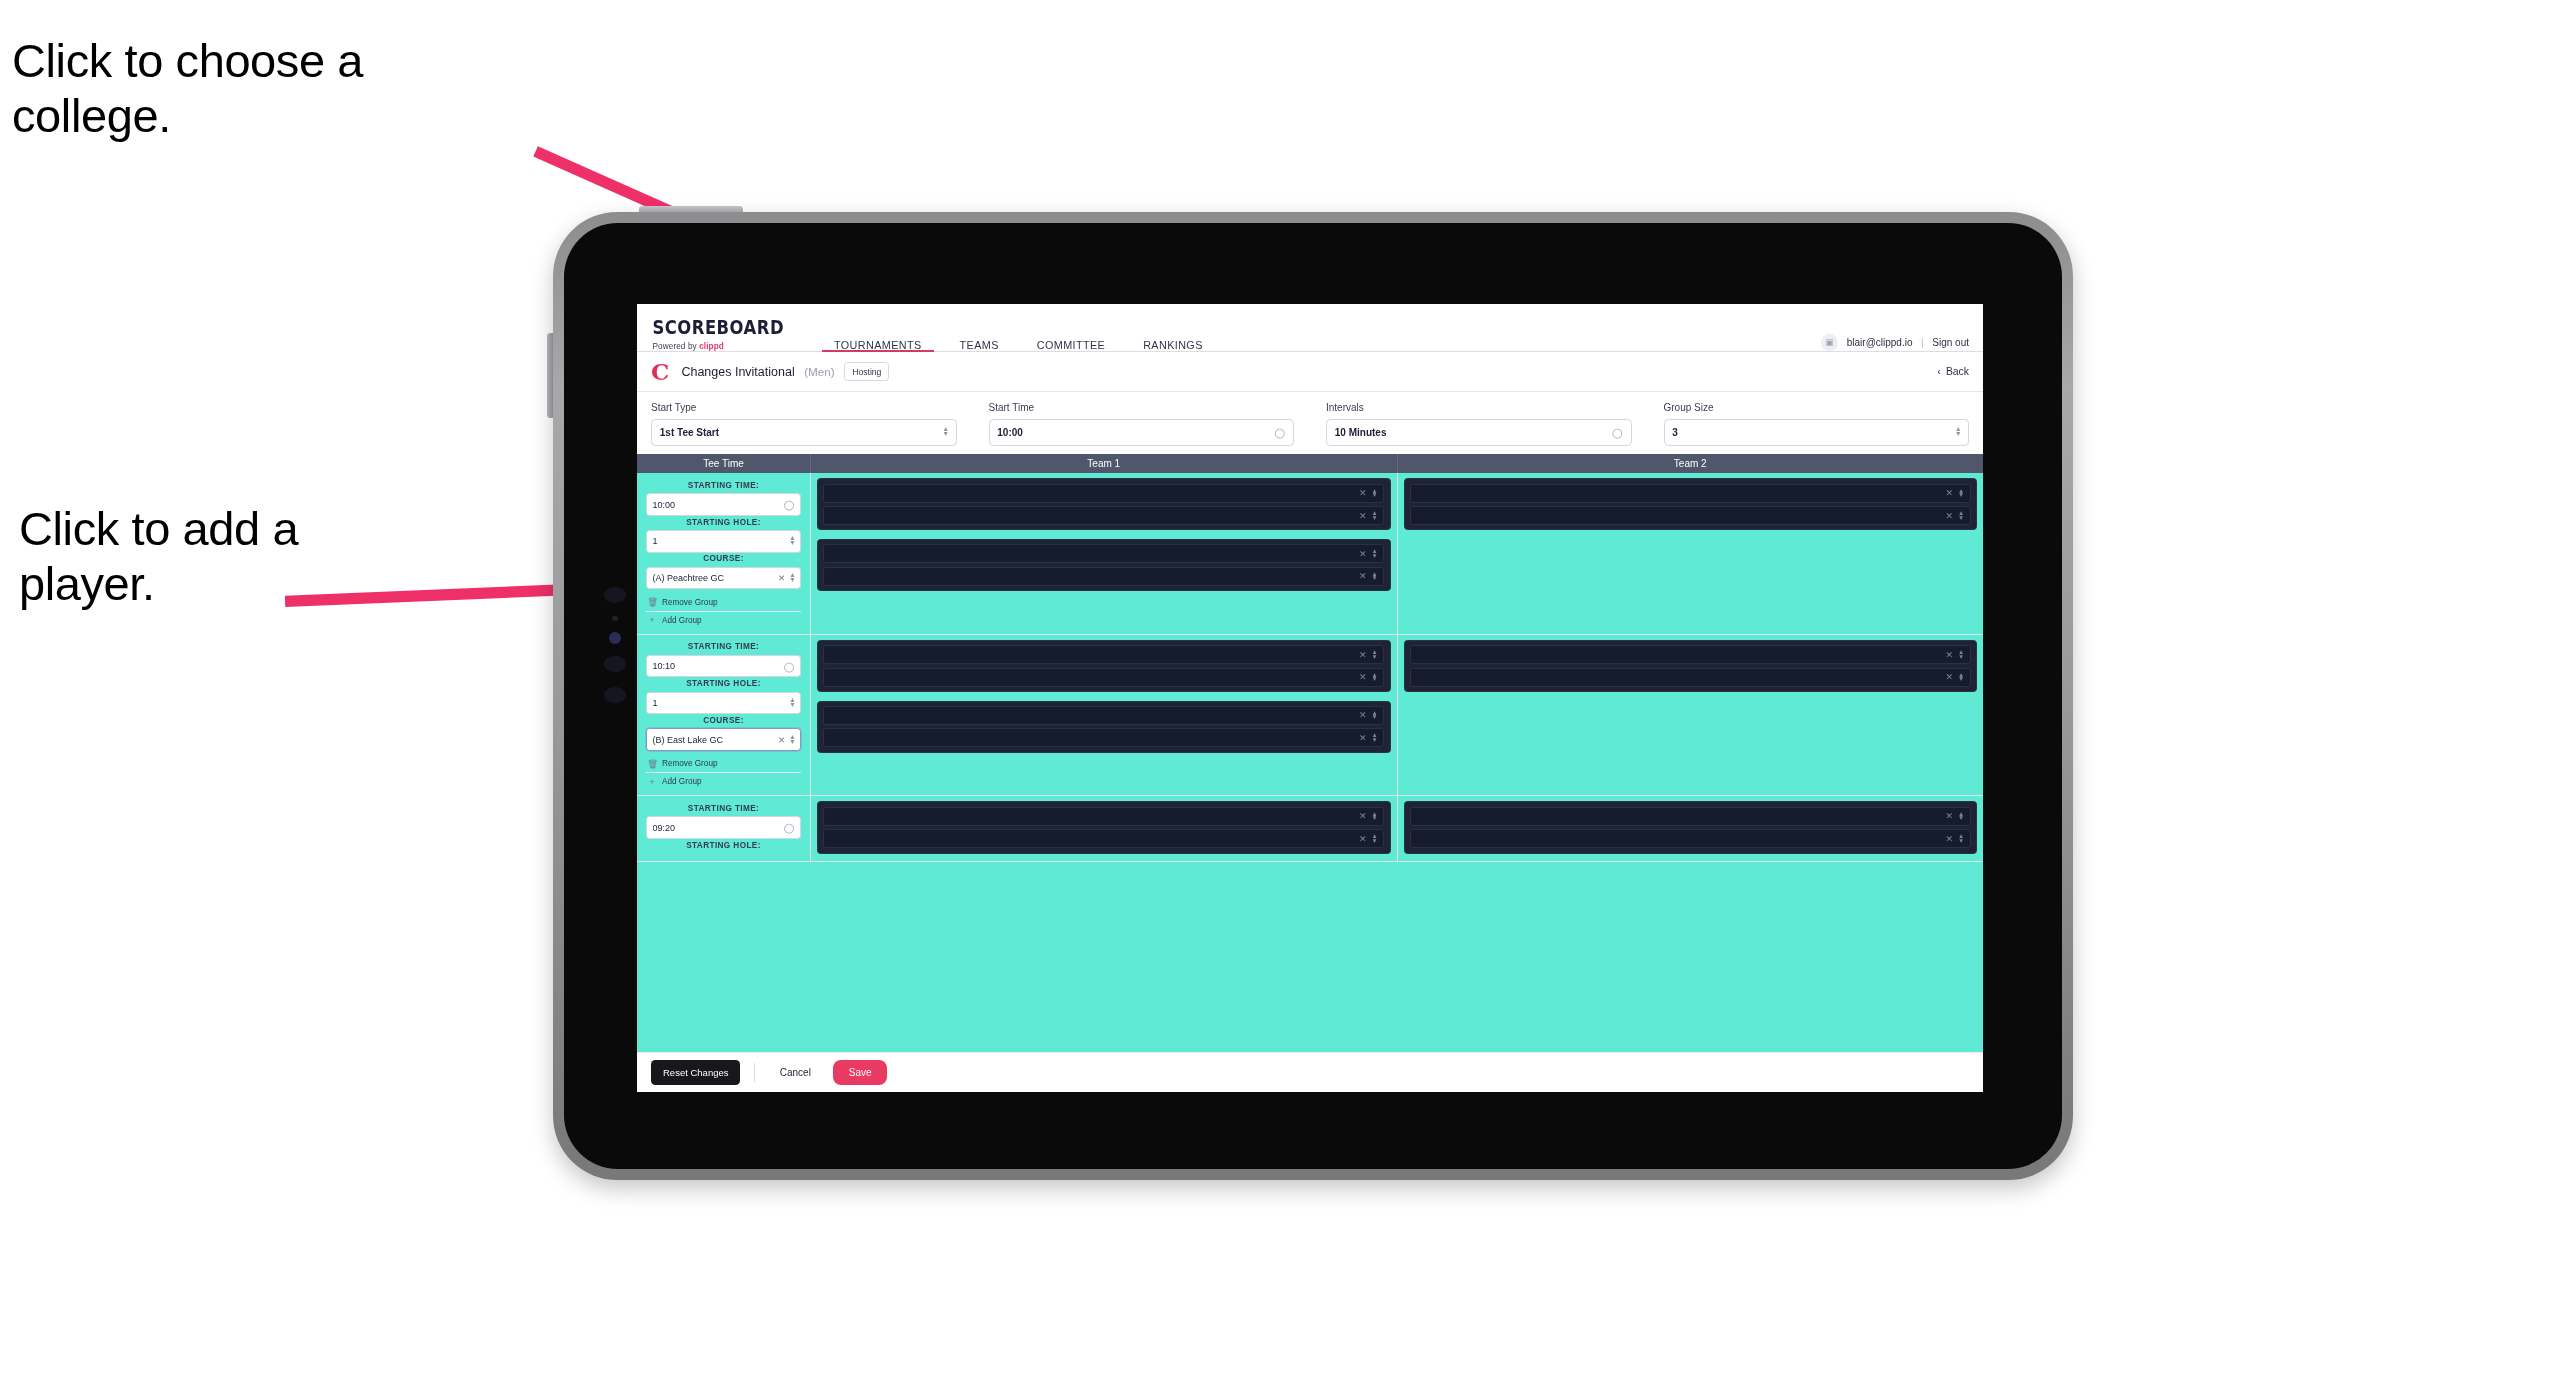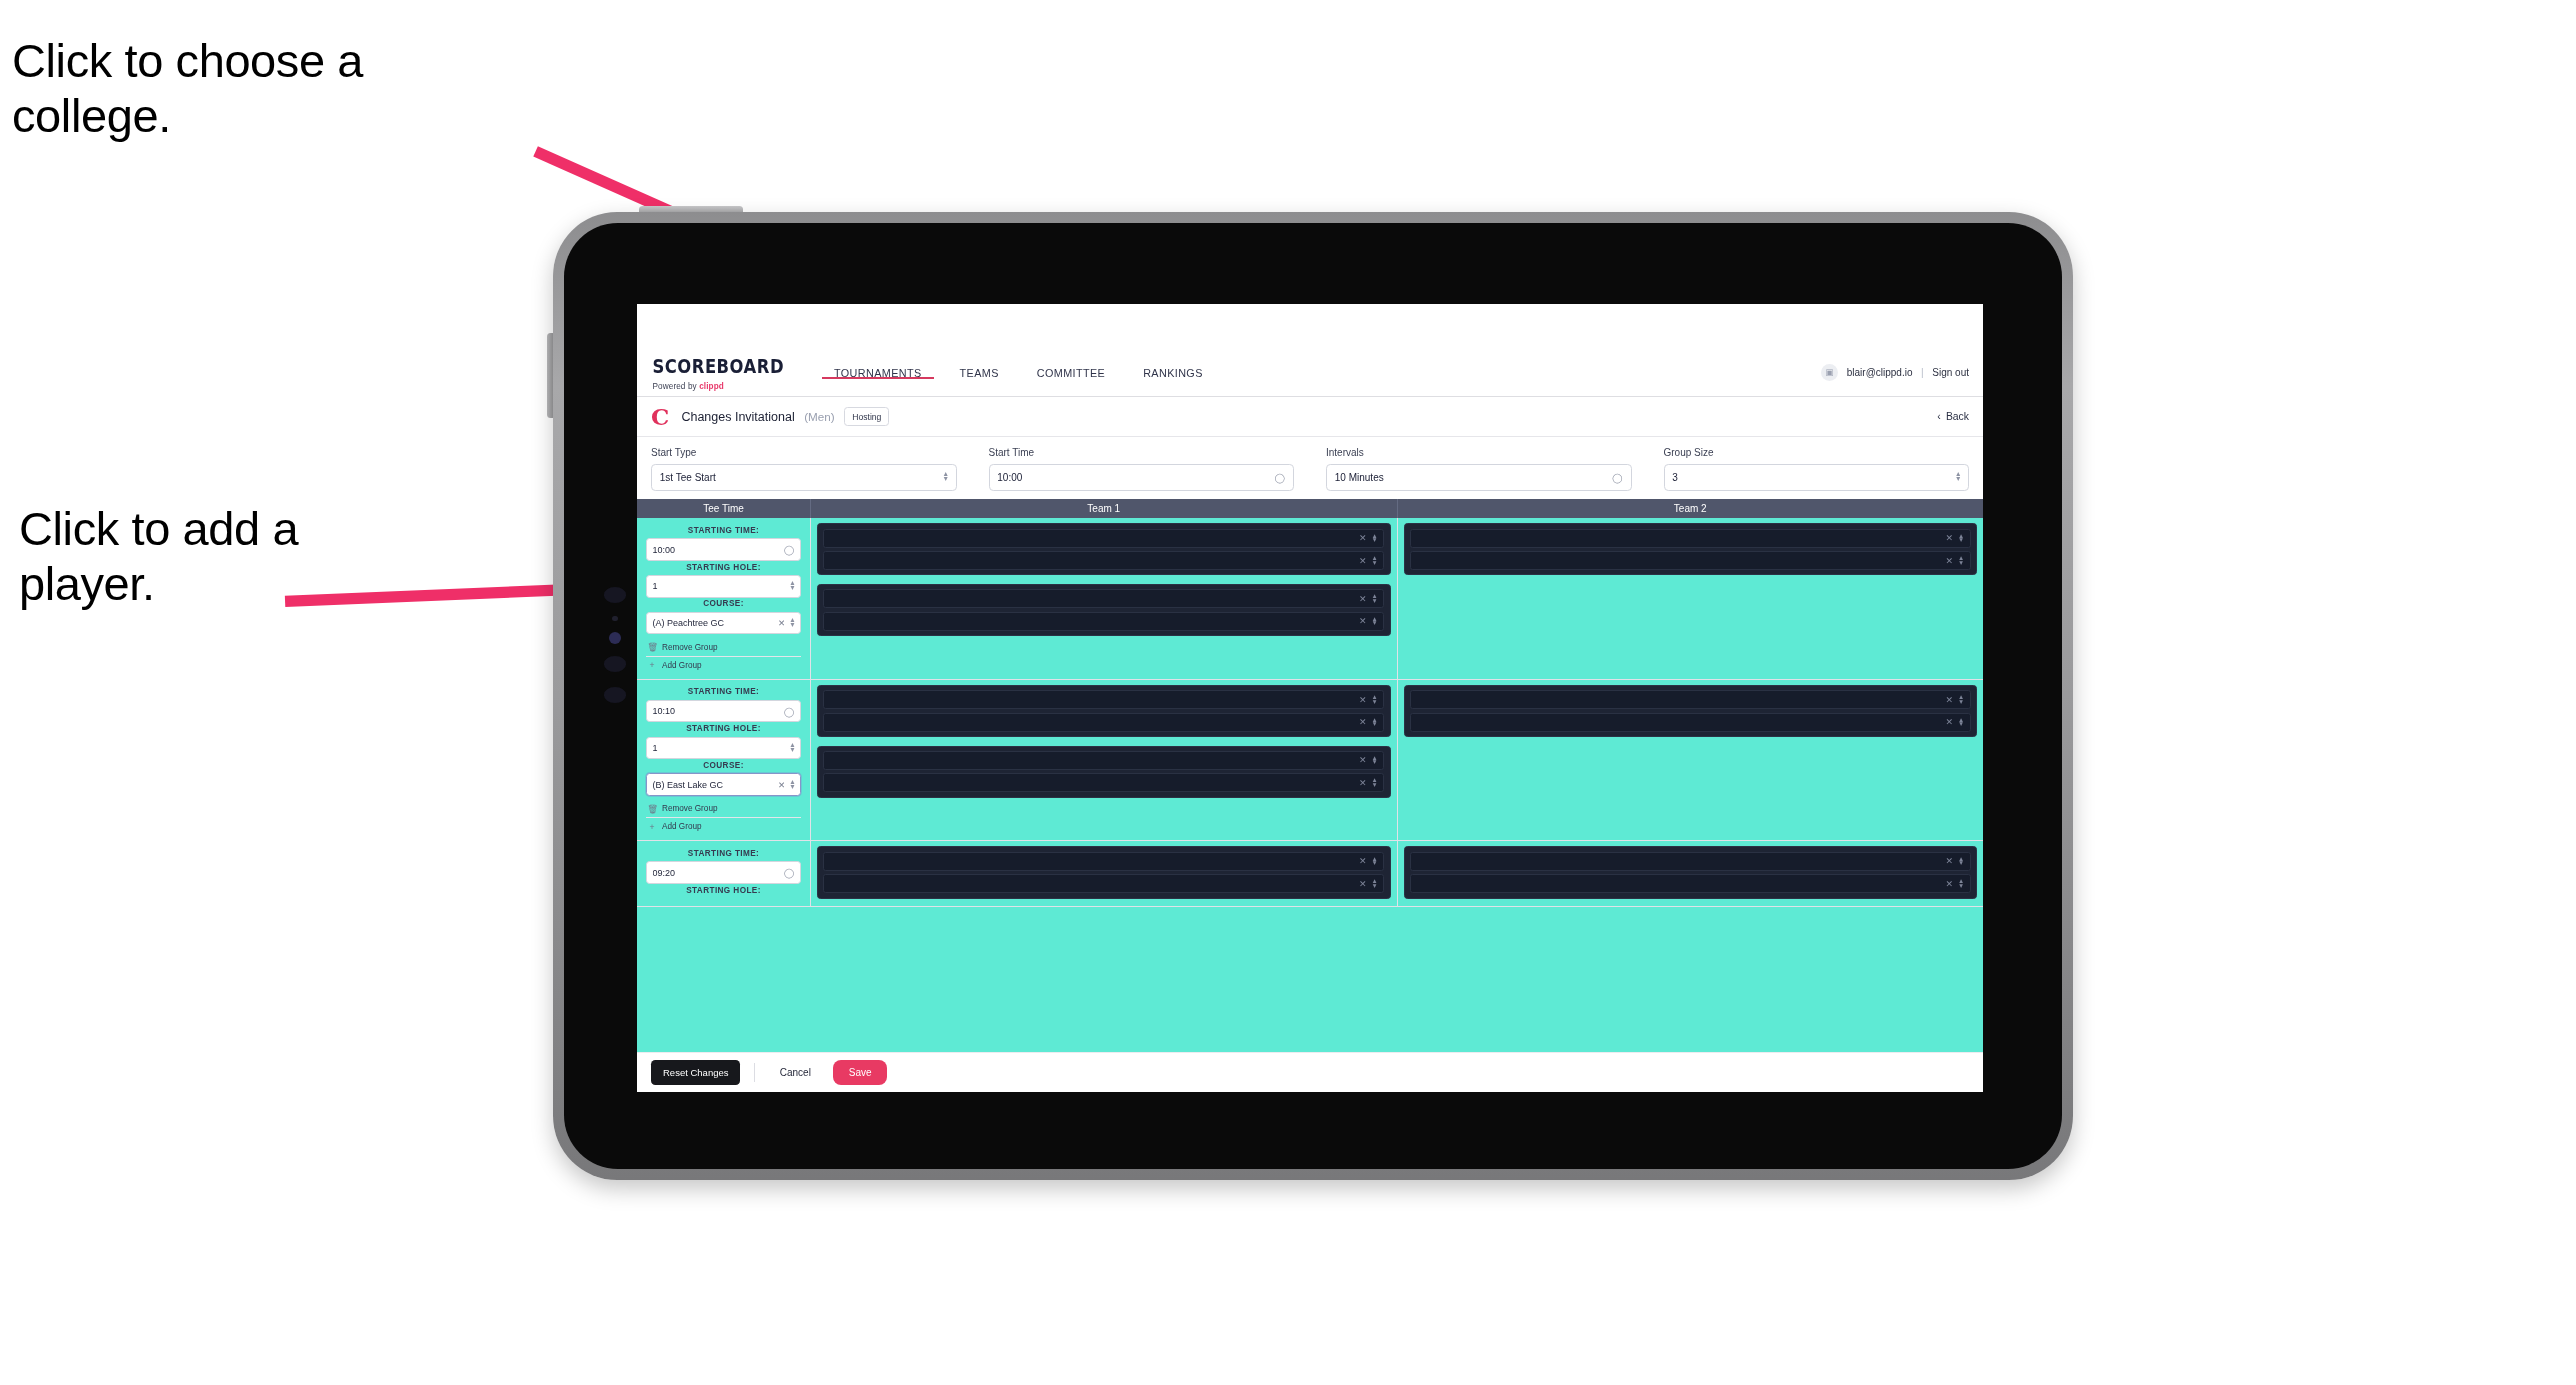--- a/index.html
+++ b/index.html
@@ -67,25 +67,24 @@
     left: 637px; top: 304px;
     width: 1346px; height: 788px;
     background: #ffffff;
     overflow: hidden;
     display: flex; flex-direction: column;
   }
 
   
   .topbar {
     height: 48px; flex: 0 0 48px;
-    display:flex; align-items: center;
+    display:flex; align-items: flex-end;
     border-bottom: 0.9px solid #dedee2;
     background: #fff;
     position: relative;
-    margin-top: 45px;
   }
   .brand { padding: 5.2px 12px 0 15.5px; display:flex; flex-direction:column; justify-content:center; }
   .brand-title {
     font-family: "DejaVu Sans", sans-serif;
     font-weight: 700; font-size: 16.4px; letter-spacing: 0.5px;
     color: #1a1f36; line-height: 1;
     transform: scaleY(1.18); transform-origin: left center;
   }
   .brand-sub { font-size: 8.2px; color:#3b3f52; margin-top: 6px; letter-spacing:0.1px;}
   .brand-sub b { color: #e8386a; font-weight:700; }
@@ -132,21 +131,21 @@
     display:flex; gap: 32px; padding: 10.4px 14px 8.6px 14px; background:#fff;
     flex: 0 0 auto;
   }
   .field { flex: 1 1 0; min-width:0; }
   .field label { display:block; font-size: 10px; color:#3a3f52; margin-bottom: 5.2px; }
   .ctl {
     height: 27px; border: 0.9px solid #d3d6de; border-radius: 4.3px;
     background:#fff; display:flex; align-items:center; padding: 0 7.8px;
     font-size: 10px; color:#20243a; cursor:pointer;
   }
-  .ctl .val { flex:1; white-space:nowrap; overflow:hidden; text-overflow:ellipsis; }
+  .ctl .val { flex:1; white-space:nowrap; overflow:hidden; text-overflow:ellipsis;font-weight:bold; }
   .ico { color:#8d93a3; font-size: 9.5px; display:flex; align-items:center; }
   .stepper { display:flex; flex-direction:column; line-height:.62; font-size:7.8px; color:#8d93a3; }
 
   
   .thead { display:flex; flex: 0 0 19px; background:#50566b; }
   .th {
     color:#ffffff; font-size: 10px; text-align:center; line-height: 19px;
     border-right: 0.9px solid #646b82;
   }
   .th.teetime { flex: 0 0 174px; }

